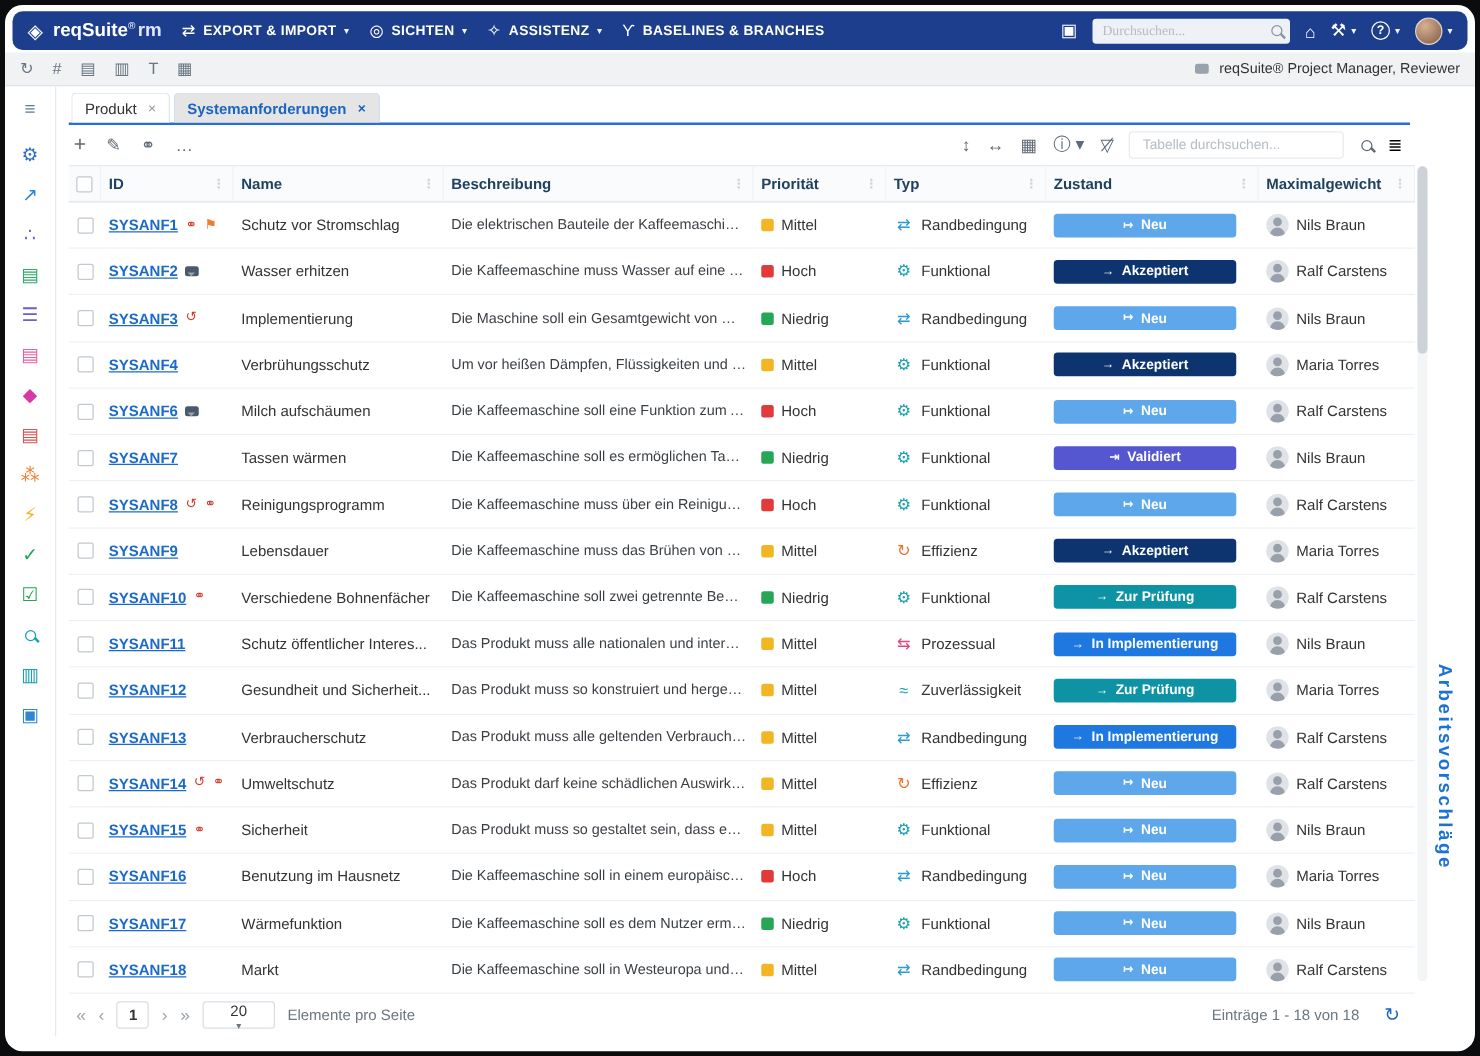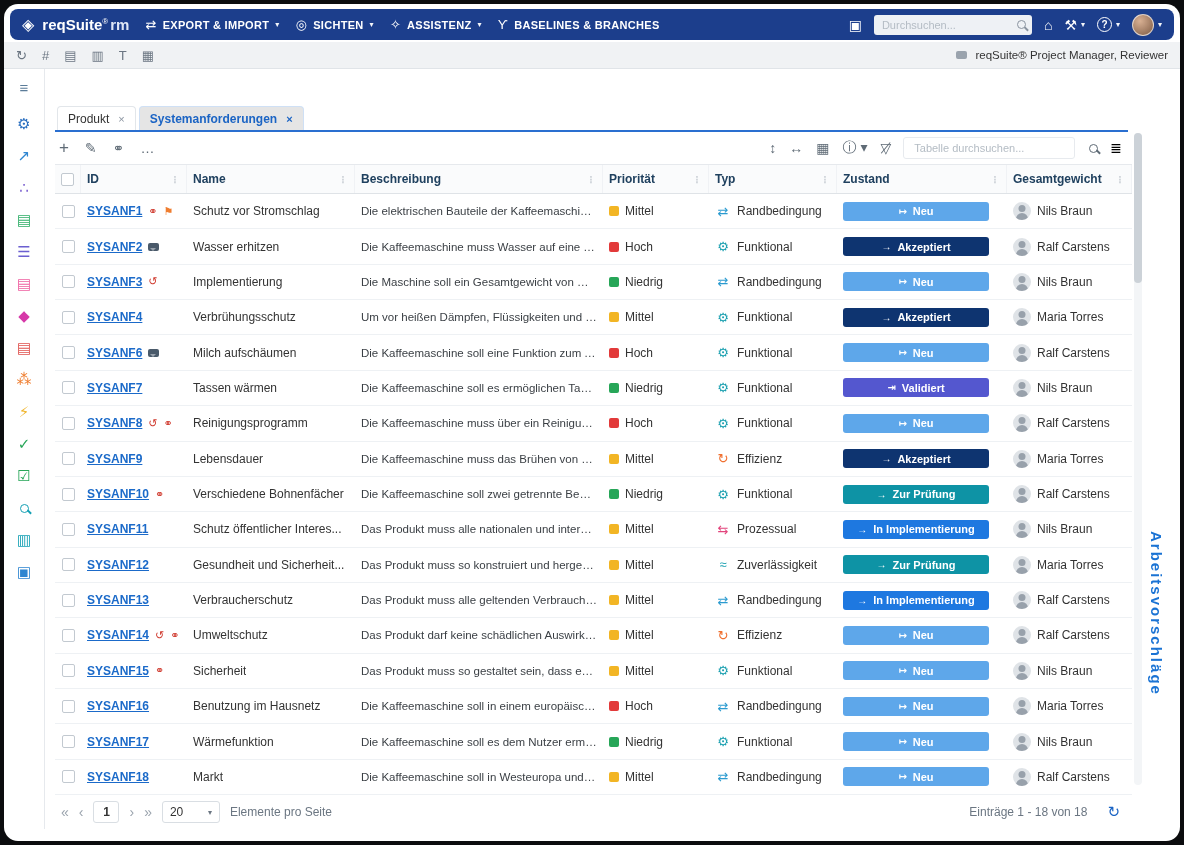--- a/index.html
+++ b/index.html
@@ -16,41 +16,41 @@
   .logo-text sup{font-size:8px;}
   .logo-rm{font-weight:700;color:#dfe7f6;margin-left:2px;}
   .menus{display:flex;gap:16px;margin-left:16px;align-items:center;}
   .menu-item{display:flex;align-items:center;gap:6px;font-size:11px;font-weight:700;letter-spacing:.3px;white-space:nowrap;cursor:pointer;}
   .mi-ic{font-size:13px;font-weight:400;}
   .caret{font-size:8px;opacity:.95;}
   .top-right{margin-left:auto;display:flex;align-items:center;gap:12px;padding-right:12px;}
   .top-ic{font-size:14px;color:#fff;display:flex;align-items:center;gap:4px;cursor:pointer;}
   .top-search{height:20px;width:158px;background:#eef1f5;border-radius:3px;display:flex;align-items:center;padding:0 6px;}
   .top-search input{flex:1;border:none;outline:none;background:transparent;font-size:11px;color:#444;min-width:0;
-    font-family:Liberation Sans, sans-serif;}
+    font-family:Liberation Serif, serif;}
   .mag-ic{width:9px;height:9px;border:1.5px solid currentColor;border-radius:50%;position:relative;display:inline-block;flex:none;}
   .mag-ic::after{content:"";position:absolute;width:5px;height:1.5px;background:currentColor;transform:rotate(45deg);right:-4px;bottom:-1px;}
   .top-search .mag-ic{color:#8a94a0;}
   .help-circle{width:15px;height:15px;border:1.5px solid #fff;border-radius:50%;display:flex;align-items:center;justify-content:center;font-size:10px;font-weight:700;}
   .user-avatar{width:22px;height:22px;border-radius:50%;border:1px solid rgba(255,255,255,.65);
     background:radial-gradient(circle at 35% 30%,#d8b093,#7d5a43);}
   
   .toolbar2{margin:0 -6px;height:27px;background:#f0f2f4;border-bottom:1px solid #e0e4e8;display:flex;align-items:center;padding:0 12px;flex:none;}
   .t2-icons{display:flex;gap:15px;color:#6b7682;}
   .t2-ic{font-size:13px;cursor:pointer;}
   .spacer{flex:1;}
   .bubble{width:11px;height:8px;background:#9aa3ad;border-radius:2px;position:relative;display:inline-block;}
   .bubble::after{content:"";position:absolute;left:2px;bottom:-3px;border:3px solid transparent;border-top-color:#9aa3ad;}
   .roles{font-size:11.5px;color:#333;margin-left:8px;}
   
   .bodyrow{flex:1;display:flex;margin:0 -6px;min-height:0;}
   .sidebar{width:41px;border-right:1px solid #e6e9ed;display:flex;flex-direction:column;align-items:center;padding-top:7px;gap:10px;flex:none;}
   .sb-ic{width:24px;height:22px;display:flex;align-items:center;justify-content:center;font-size:15px;cursor:pointer;}
   .sb-first{margin-bottom:5px;}
-  .main{flex:1;display:flex;flex-direction:column;min-width:0;padding:38px 0 0 10px;}
+  .main{flex:1;display:flex;flex-direction:column;min-width:0;padding:6px 0 0 10px;}
   
   .tabs{height:25px;display:flex;align-items:flex-end;gap:3px;border-bottom:2px solid #2a6fd0;padding-left:2px;margin-right:4px;flex:none;}
   .tab{height:24px;padding:0 10px;border:1px solid #e2e6ea;border-bottom:none;border-radius:4px 4px 0 0;background:#fff;color:#333;
     display:flex;gap:9px;align-items:center;font-size:12px;cursor:pointer;white-space:nowrap;}
   .tab.active{background:#e5e5e5;color:#1b64c4;font-weight:700;border-color:#cfe0f5;}
   .tab-close{color:#8a94a0;font-size:11px;}
   .tab.active .tab-close{color:#1b64c4;}
   
   .table-toolbar{height:32px;display:flex;align-items:center;gap:12px;padding:0 10px 0 4px;flex:none;}
   .tt-left{display:flex;gap:16px;color:#5f6b76;align-items:center;}
@@ -81,21 +81,21 @@
   .pill{width:146px;height:19px;border-radius:3px;display:flex;align-items:center;justify-content:center;gap:6px;
     color:#fff;font-size:11px;font-weight:600;cursor:pointer;white-space:nowrap;}
   .pill-ic{font-size:10px;}
   .avatar{width:18px;height:18px;border-radius:50%;background:#dfe3e7;position:relative;overflow:hidden;flex:none;}
   .avatar::before{content:"";position:absolute;top:3px;left:50%;transform:translateX(-50%);width:7px;height:7px;border-radius:50%;background:#98a1ab;}
   .avatar::after{content:"";position:absolute;top:11px;left:50%;transform:translateX(-50%);width:12px;height:8px;border-radius:6px 6px 0 0;background:#98a1ab;}
   
   .pagination{height:34px;display:flex;align-items:center;gap:10px;padding:0 12px 0 6px;font-size:12px;color:#5f6b76;flex:none;}
   .pg-btn{color:#9aa3ad;font-size:14px;cursor:pointer;}
   .pg-current{min-width:26px;height:22px;border:1px solid #d9dee3;border-radius:3px;display:flex;align-items:center;justify-content:center;font-weight:700;color:#333;background:#fff;cursor:pointer;}
-  .pg-size{border:1px solid #d9dee3;height:22px;width:58px;padding:0 7px;display:flex;align-items:center;justify-content:space-between;border-radius:3px;color:#333;background:#fff;cursor:pointer;}
+  .pg-size{border:1px solid #d9dee3;height:22px;width:58px;padding:0 7px;display:flex;align-items:center;justify-content:space-between;border-radius:3px;color:#333;background:#fff;cursor:pointer;flex-direction:column;}
   .pg-size-caret{font-size:8px;color:#6b7682;}
   .pg-label{color:#6b7682;}
   .pg-entries{color:#6b7682;}
   .pg-refresh{color:#1b64c4;font-size:15px;margin-left:10px;cursor:pointer;}
   
   .rightstrip{width:48px;position:relative;flex:none;}
   .vscroll{position:absolute;left:2px;top:64px;bottom:44px;width:8px;background:#f3f5f7;border-radius:4px;}
   .vthumb{height:150px;background:#ccd2d8;border-radius:4px;}
   .vlabel{position:absolute;top:462px;left:50%;transform:translateX(-50%);writing-mode:vertical-rl;
     font-size:15px;font-weight:700;color:#1a73d4;letter-spacing:2px;white-space:nowrap;cursor:pointer;}
@@ -254,21 +254,21 @@
           </div>
           <div class="th">
             <span>Typ</span>
             <span class="grip">⋮</span>
           </div>
           <div class="th">
             <span>Zustand</span>
             <span class="grip">⋮</span>
           </div>
           <div class="th">
-            <span>Gesamtgewicht</span>
+            <span>Maximalgewicht</span>
             <span class="grip">⋮</span>
           </div>
         </div>
       <div class="tbody">
           <div class="row">
       <div class="cell c-check">
               <span class="checkbox"></span>
             </div>
       <div class="cell c-id">
               <a class="idlink">SYSANF1</a>

